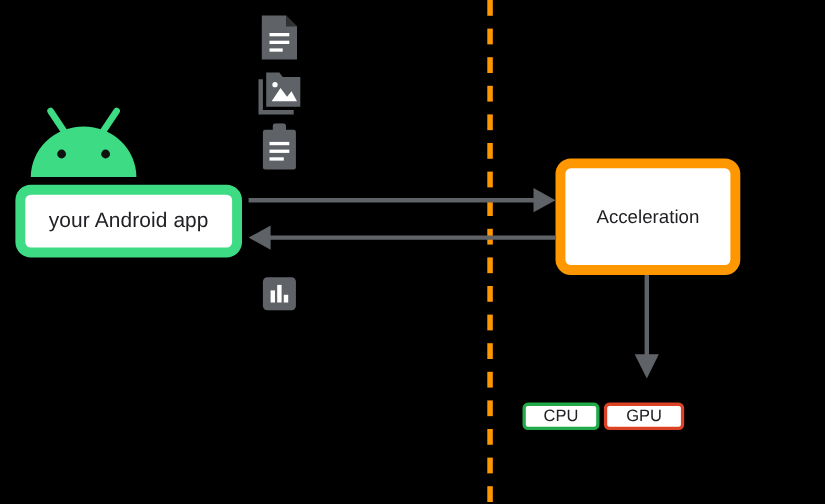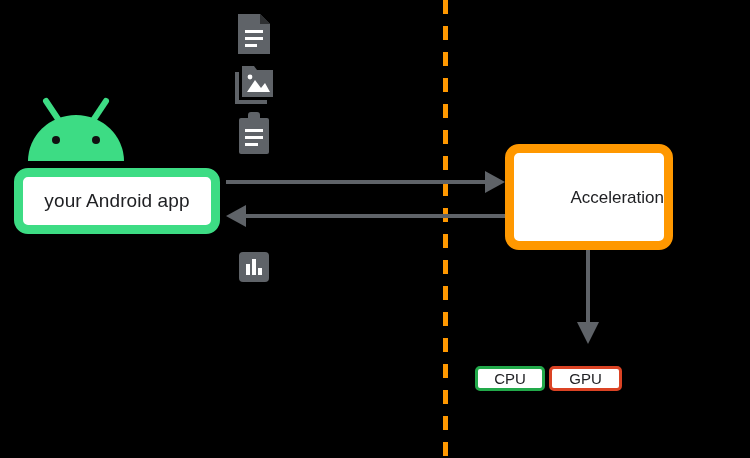--- a/index.html
+++ b/index.html
@@ -69,21 +69,21 @@
     left: 505px;
     top: 144px;
     width: 168px;
     height: 106px;
     box-sizing: border-box;
     background: #ffffff;
     border: 9px solid #FF9800;
     border-radius: 14px;
     display: flex;
     flex-direction: column;
-    align-items: flex-end;
+    align-items: center;
     justify-content: center;
   }
   .api-box-line {
     font-size: 17px;
     color: #202124;
     line-height: 23px;
     white-space: nowrap;
   }
 
   

